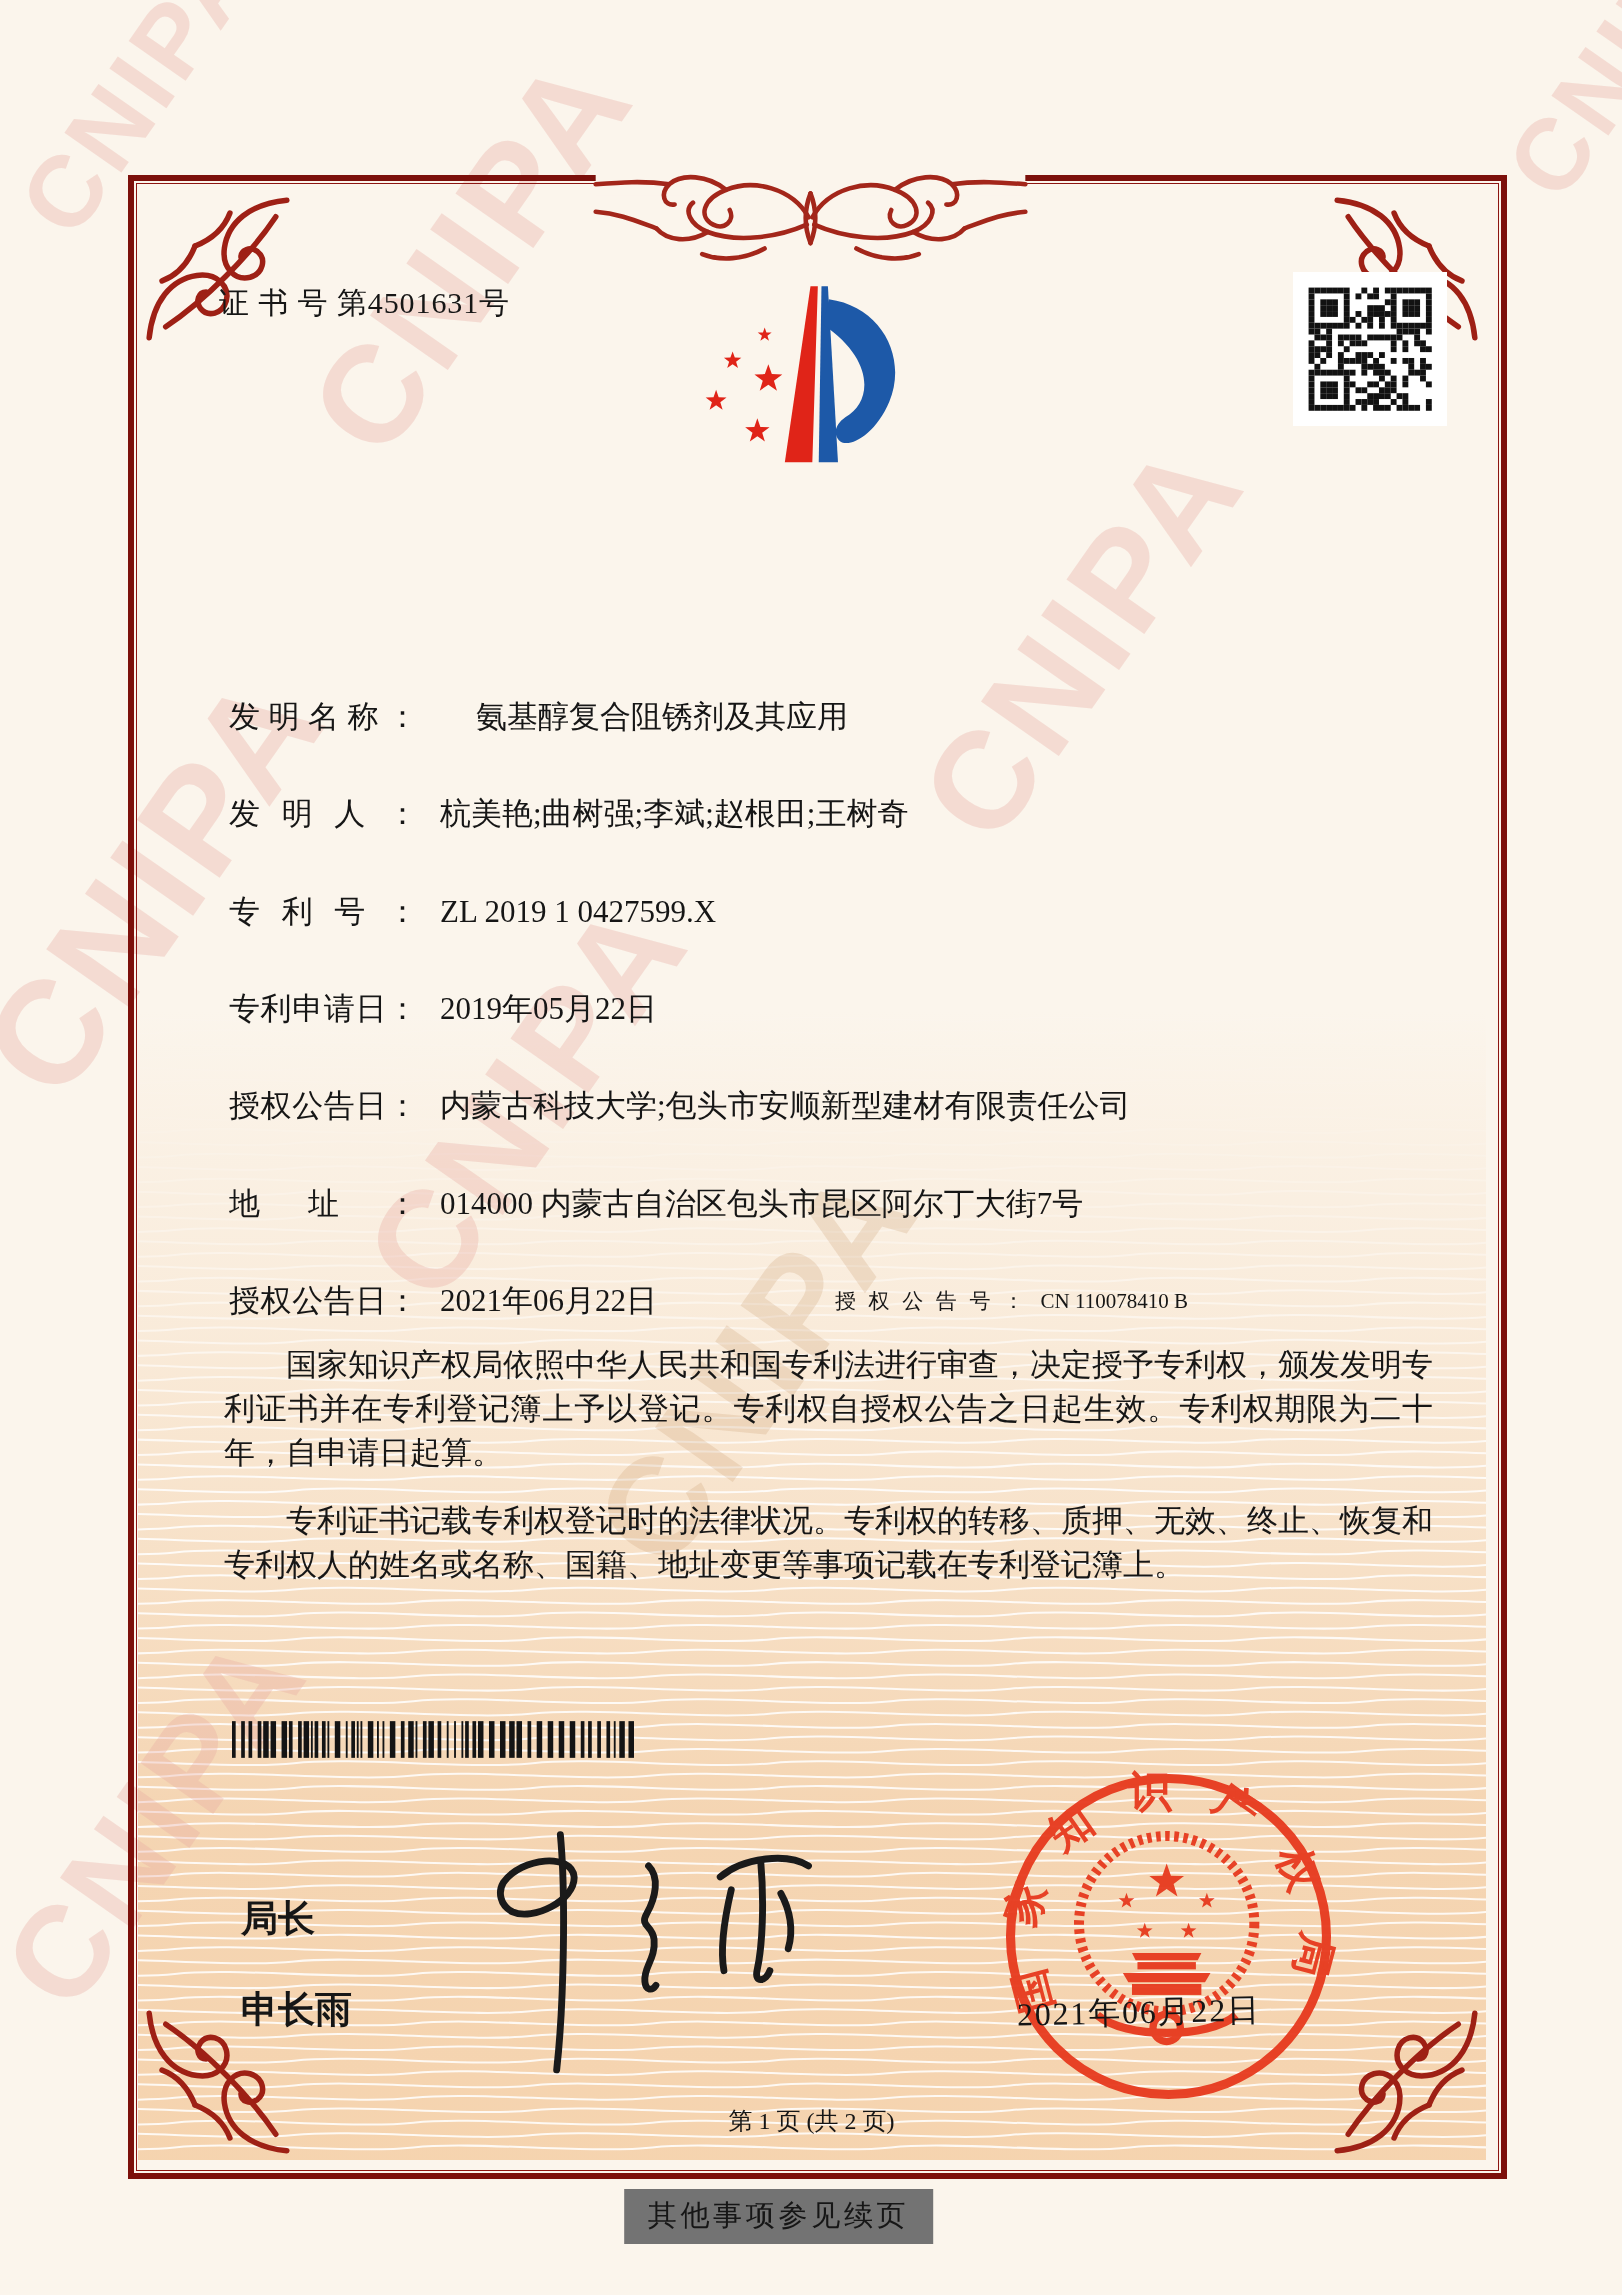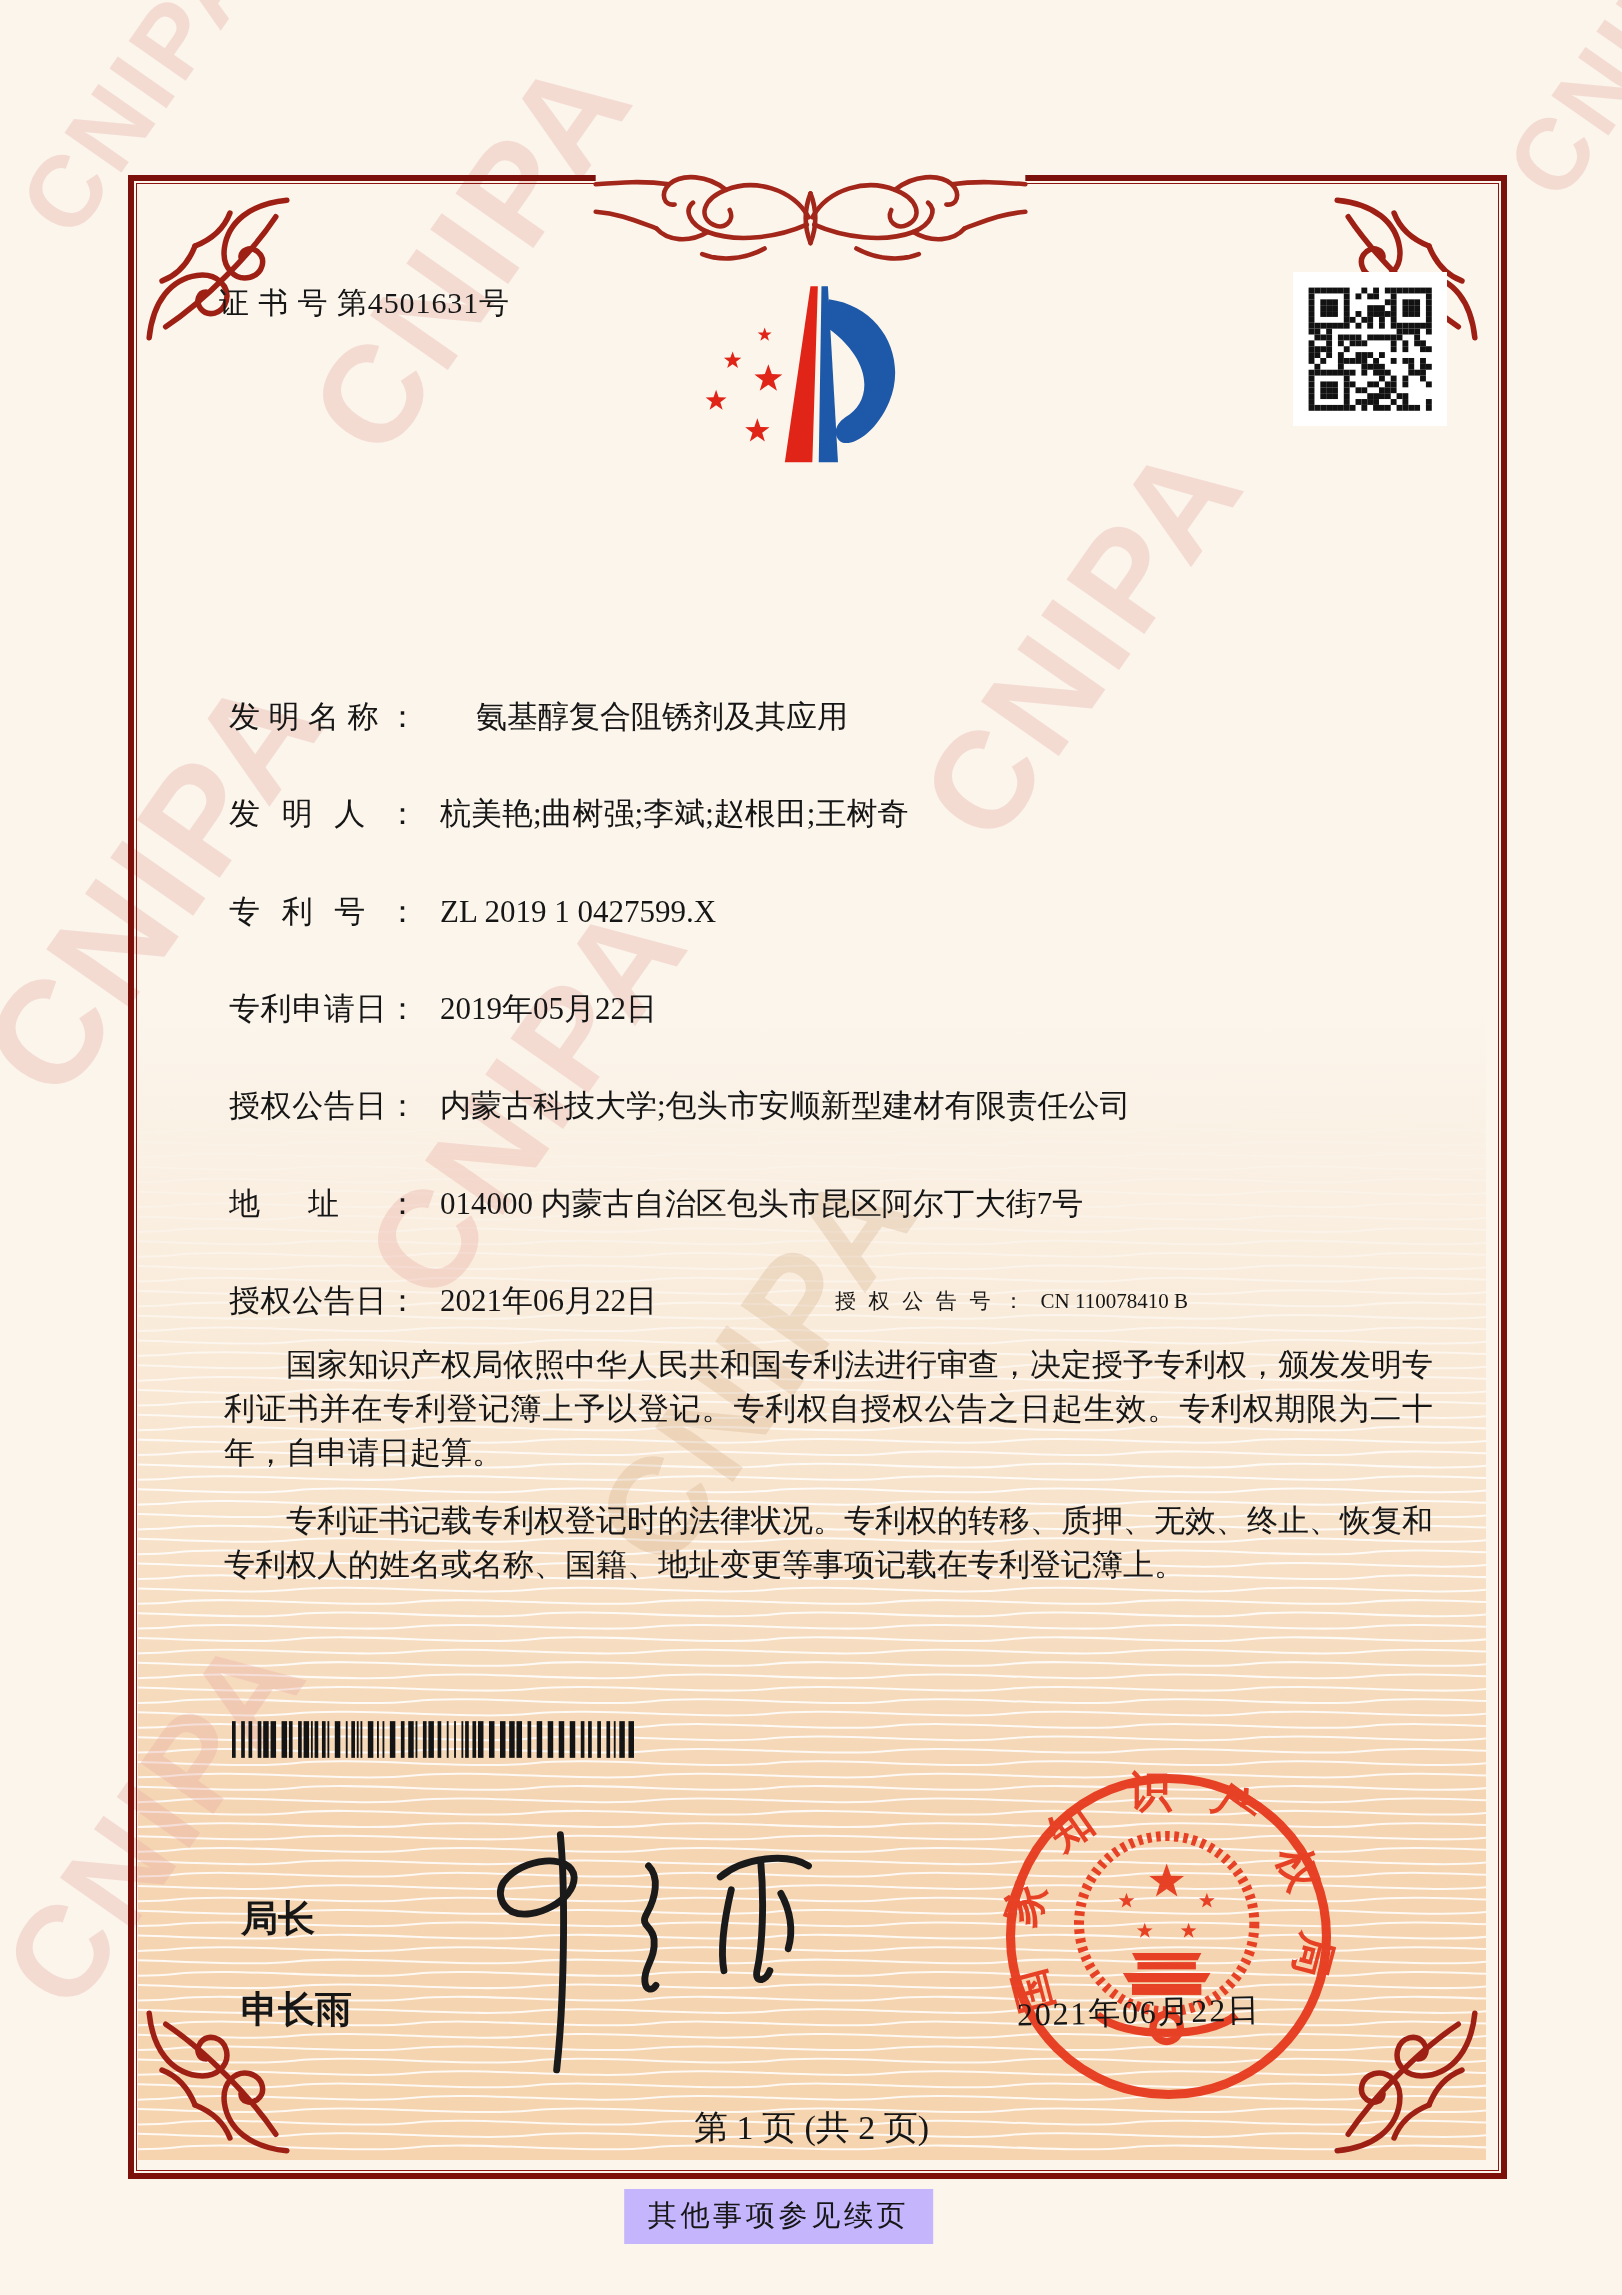--- a/index.html
+++ b/index.html
@@ -20,22 +20,22 @@
   .certno{position:absolute;left:219px;top:283px;font-size:30px;letter-spacing:0.9px;z-index:4;}
   .title{position:absolute;left:0;right:0;top:507px;text-align:center;font-size:77px;font-weight:bold;
          letter-spacing:40px;text-indent:40px;z-index:4;}
   .frow{position:absolute;left:229px;display:flex;font-size:31px;line-height:42px;z-index:4;}
   .flabel{display:inline-block;width:189px;text-align:justify;text-align-last:justify;}
   .fvalue{margin-left:22px;white-space:nowrap;}
   .grow2{position:absolute;left:835px;display:flex;font-size:21px;line-height:42px;z-index:4;}
   .para{position:absolute;left:224px;width:1209px;font-size:31px;line-height:44px;text-align:justify;text-indent:2em;z-index:4;}
   .sig-label{position:absolute;left:241px;font-size:37px;font-family:"Liberation Sans","DejaVu Sans",sans-serif;font-weight:600;z-index:5;}
   .seal-date{position:absolute;left:1017px;top:1991px;font-size:32px;letter-spacing:1.8px;color:#151515;z-index:6;transform:rotate(-1.2deg);white-space:nowrap;}
-  .pageno{position:absolute;left:0;right:0;top:2105px;text-align:center;font-size:34px;z-index:4;}
-  .note{position:absolute;left:calc(50% - 33px);top:2189px;transform:translateX(-50%);background:#c4b5fd;
+  .pageno{position:absolute;left:0;right:0;top:2105px;text-align:center;font-size:24px;z-index:4;}
+  .note{position:absolute;left:calc(50% - 33px);top:2189px;transform:translateX(-50%);background:#737373;
         padding:7.3px 24px;font-size:29px;letter-spacing:3.7px;z-index:4;}
   svg{display:block;}
   .abs{position:absolute;}
 </style>
 </head>
 <body>
 
 <div class="page">
 
   <span class="wm" style="left:-27.5px;top:27.5px;font-size:101px;">CNIPA</span>

